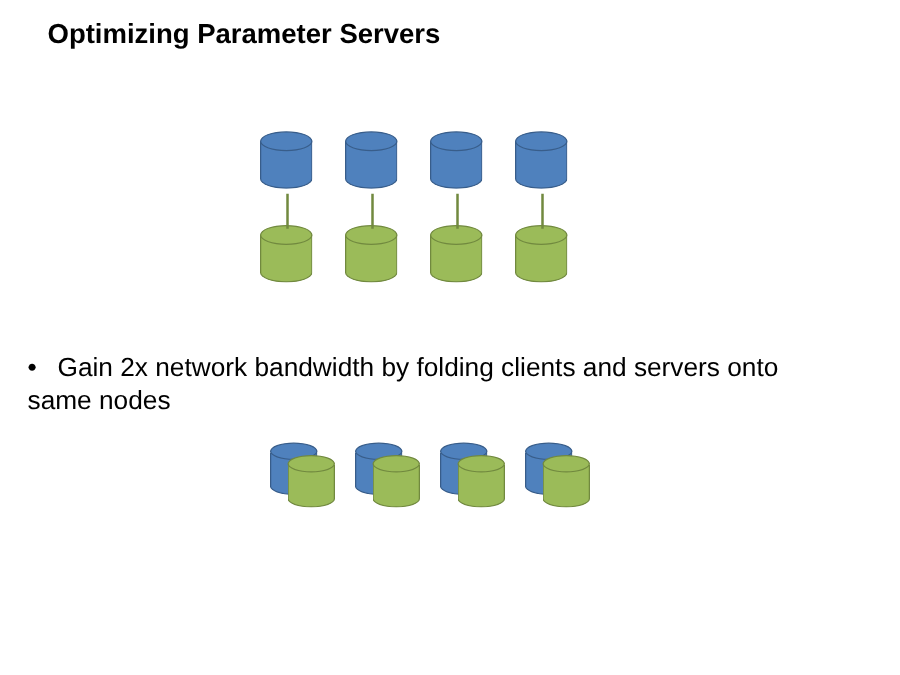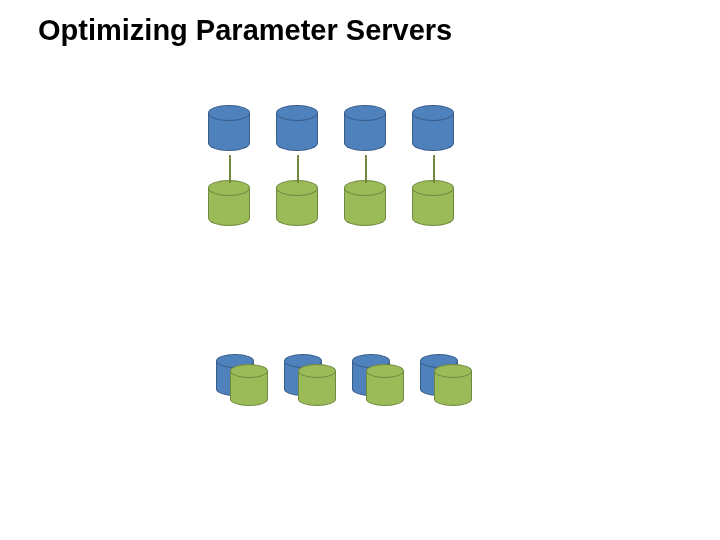--- a/index.html
+++ b/index.html
@@ -13,21 +13,21 @@
   }
   .slide {
     position: relative;
     width: 720px;
     height: 540px;
   }
   .title {
     position: absolute;
     left: 38px;
     top: 14px;
-    font-size: 29px;
+    font-size: 22px;
     font-weight: bold;
   }
   .bullet {
     position: absolute;
     font-size: 21px;
     line-height: 1.25;
   }
   .bullet .dot {
     display: inline-block;
     width: 24px;
@@ -123,20 +123,23 @@
   <div class="cyl green" style="left:412px; top:180px;">
     <div class="body"></div>
       <div class="top"></div>
   </div>
 
   <div class="link" style="left:229px; top:155px; height:28px;"></div>
   <div class="link" style="left:297px; top:155px; height:28px;"></div>
   <div class="link" style="left:365px; top:155px; height:28px;"></div>
   <div class="link" style="left:433px; top:155px; height:28px;"></div>
 
+  <div class="bullet b2">
+    <span class="dot">•</span><span>Gain 2x network bandwidth by folding clients and servers onto same nodes</span>
+  </div>
 
   <div class="cyl blue small" style="left:216px; top:354px;">
     <div class="body"></div>
       <div class="top"></div>
   </div>
   <div class="cyl green small" style="left:230px; top:364px;">
     <div class="body"></div>
       <div class="top"></div>
   </div>
 

